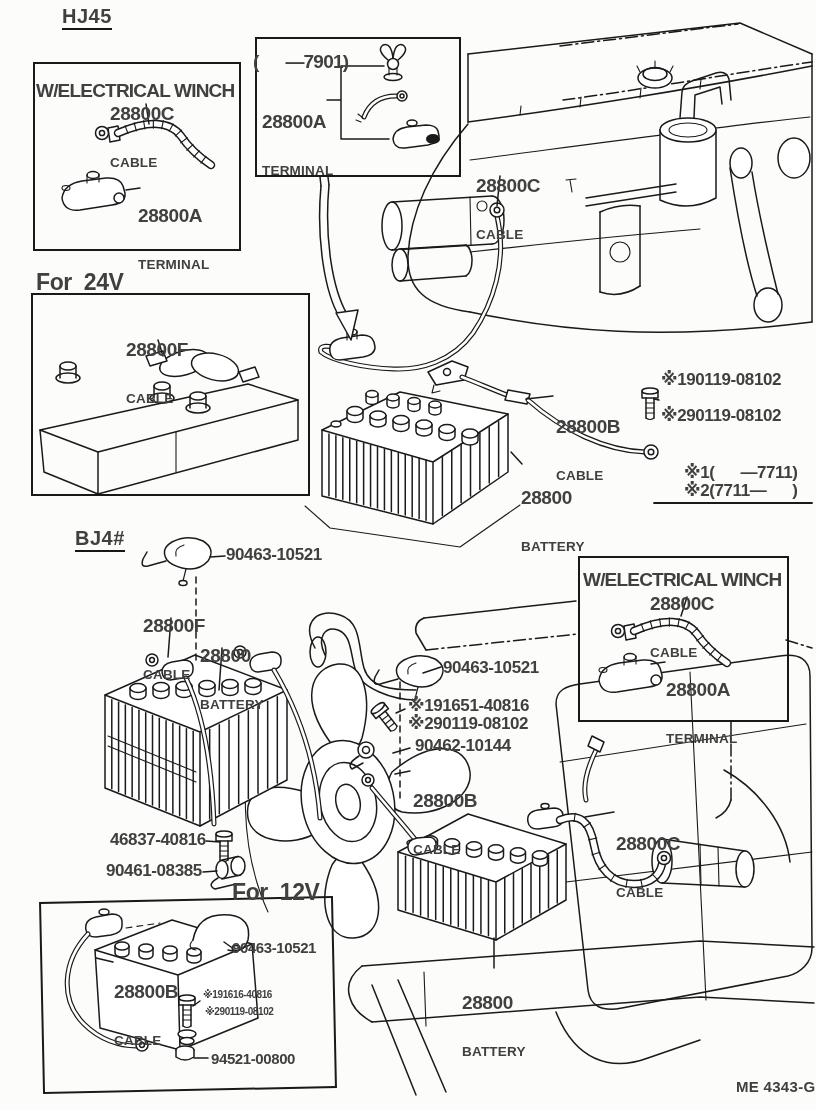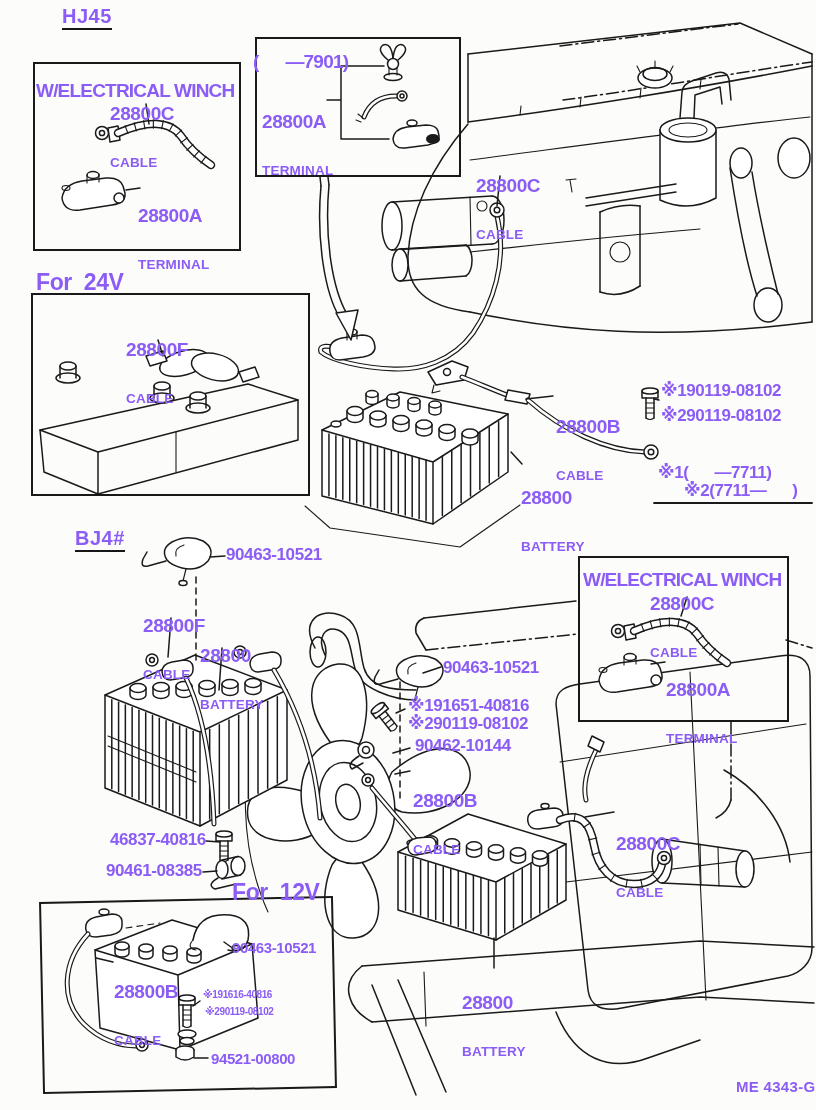--- a/index.html
+++ b/index.html
@@ -10,21 +10,21 @@
   #art .f{fill:#ffffff;}
   #art .dark{fill:#1a1a1a;stroke:none;}
   #art .thin{stroke-width:1.1;}
   #art .lead{stroke-width:1.3;}
   #art .dash{stroke-dasharray:6 5;}
   #art .dd{stroke-dasharray:12 4 2 4;}
   #art .to{stroke-width:8.5;}
   #art .ti{stroke:#fff;stroke-width:5.5;}
   #art .wo{stroke-width:5;}
   #art .wi{stroke:#fff;stroke-width:2.6;}
-  .lbl{position:absolute;font-weight:bold;line-height:1.02;letter-spacing:-0.4px;white-space:pre;color:#8b5cf6;}
+  .lbl{position:absolute;font-weight:bold;line-height:1.02;letter-spacing:-0.4px;white-space:pre;color:#404040;}
   .plabel{}
   .part{font-size:19px;}
   .desc{font-size:13.5px;letter-spacing:0.2px;}
   .pn{font-size:17px;}
   .pn-s{font-size:15px;}
   .note{font-size:17px;}
   .note-s{font-size:10px;}
   .boxtitle{font-size:19px;letter-spacing:-0.8px;margin-top:37px;}
   .subtitle{font-size:23px;}
   .heading{font-size:20px;border-bottom:2.5px solid #161616;padding-bottom:2px;letter-spacing:0.5px;}
@@ -571,27 +571,27 @@
   <div class="desc">TERMINAL</div>
 </div>
 <div class="lbl plabel" style="left:476px;top:143px">
   <div class="part">28800C</div>
   <div class="desc">CABLE</div>
 </div>
 <div class="lbl plabel" style="left:556px;top:384px">
   <div class="part">28800B</div>
   <div class="desc">CABLE</div>
 </div>
-<div class="lbl note" style="left:661px;top:382px">※190119-08102</div>
+<div class="lbl note" style="left:661px;top:371px">※190119-08102</div>
 <div class="lbl note" style="left:661px;top:407px">※290119-08102</div>
 <div class="lbl plabel" style="left:521px;top:455px">
   <div class="part">28800</div>
   <div class="desc">BATTERY</div>
 </div>
-<div class="lbl note" style="left:658px;top:464px">※1(      —7711)</div>
+<div class="lbl note" style="left:684px;top:464px">※1(      —7711)</div>
 <div class="lbl note" style="left:684px;top:482px">※2(7711—      )</div>
 <div class="lbl plabel" style="left:126px;top:307px">
   <div class="part">28800F</div>
   <div class="desc">CABLE</div>
 </div>
 
 <div class="lbl pn" style="left:226px;top:546px">90463-10521</div>
 <div class="lbl plabel" style="left:143px;top:583px">
   <div class="part">28800F</div>
   <div class="desc">CABLE</div>

